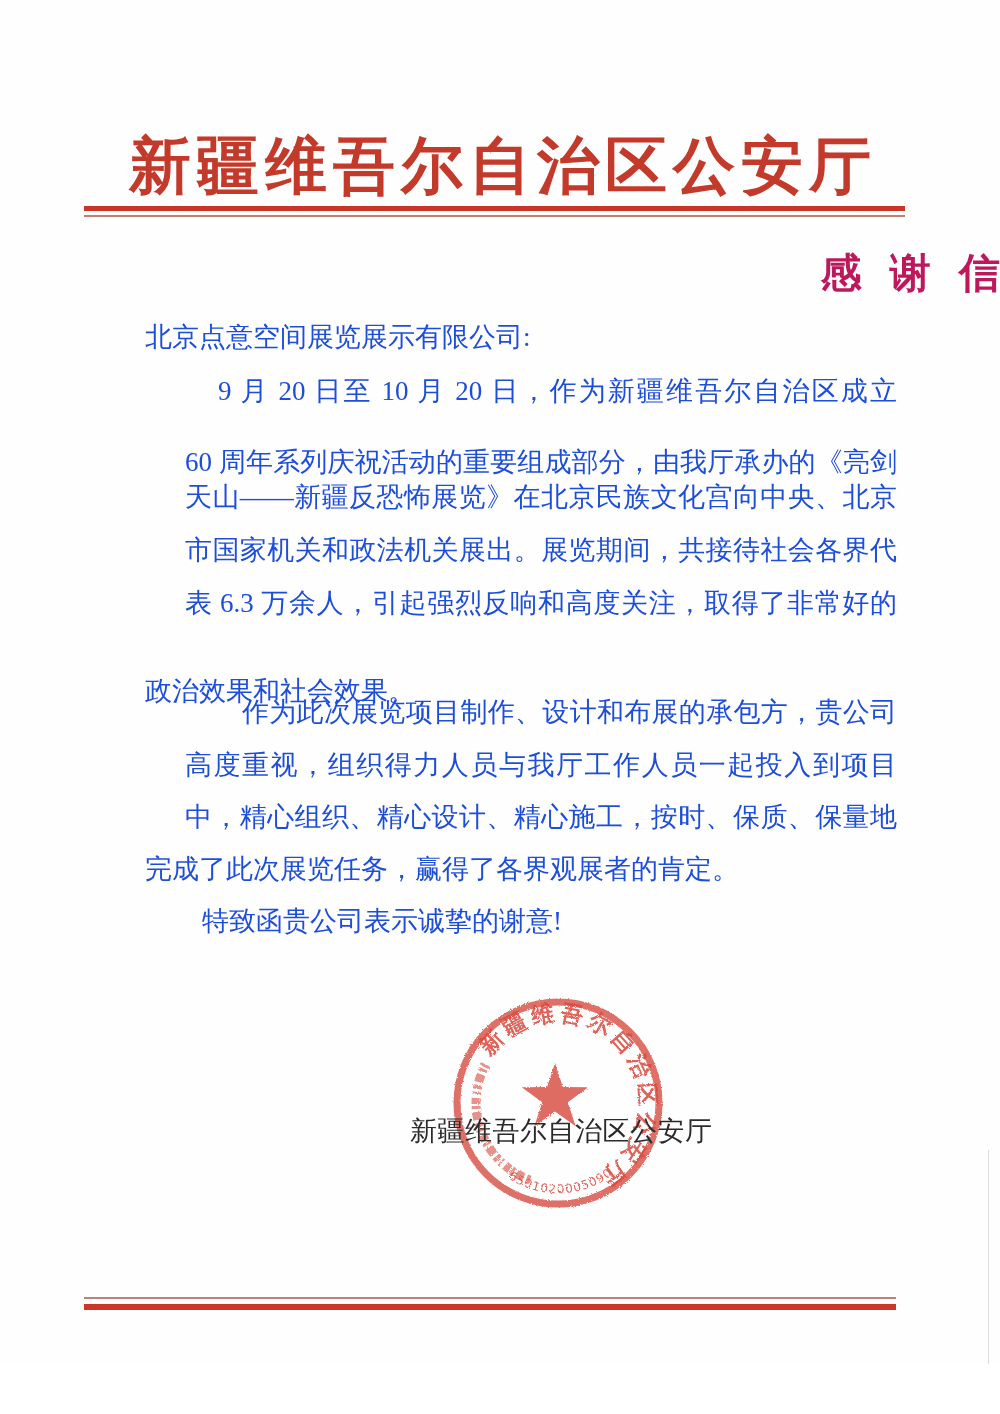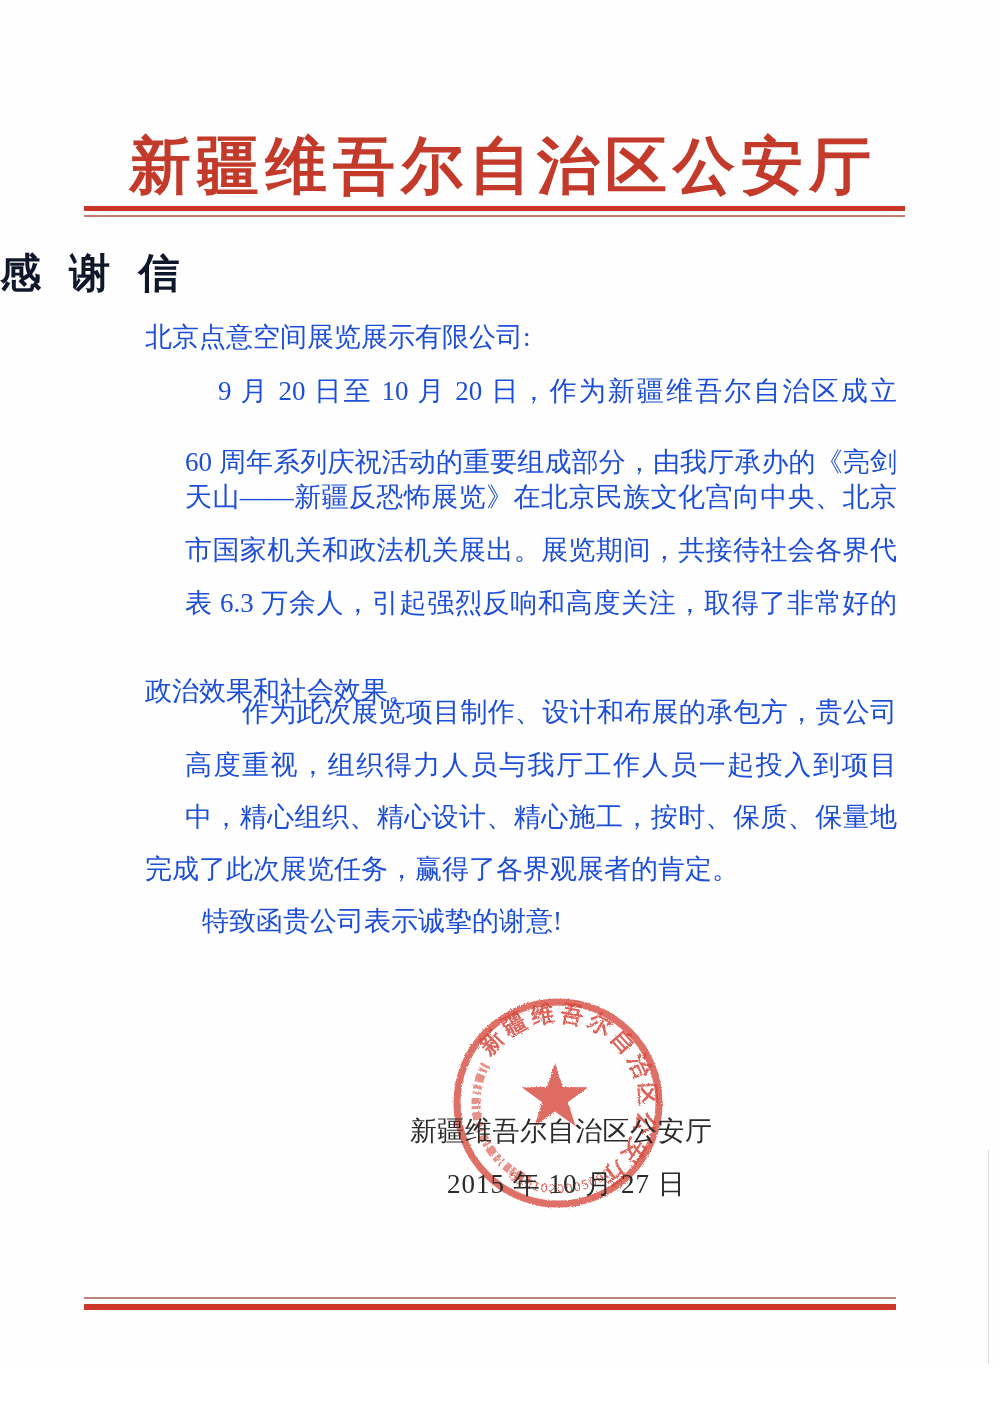--- a/index.html
+++ b/index.html
@@ -20,22 +20,22 @@
     white-space:nowrap;
   }
   .rule{position:absolute;left:84px;}
   .rule-h-thick{top:206px;width:821px;height:5px;background:#c93527;}
   .rule-h-thin{top:215px;width:821px;height:2px;background:#c67e71;}
   .rule-f-thin{top:1297px;width:812px;height:2px;background:#bb837b;}
   .rule-f-thick{top:1304px;width:812px;height:6px;background:#cb3629;}
   
   .letter-title{
     position:absolute;top:246px;left:0;width:1000px;
-    text-align:left;
-    font-size:41px;font-weight:bold;color:#0f172a;
+    text-align:right;
+    font-size:41px;font-weight:bold;color:#be185d;
     word-spacing:18px;
     white-space:nowrap;
   }
   
   .bl{
     position:absolute;left:145px;width:712px;
     font-size:27px;line-height:34px;color:#1d4ed8;
     box-sizing:border-box;
     white-space:nowrap;
   }
@@ -110,19 +110,18 @@
       <text font-size="23" font-weight="bold" fill="#d6493c" opacity="0.85" letter-spacing="4" font-family="Liberation Serif, DejaVu Serif, serif">
         <textPath href="#arcTop" startOffset="1%">新疆维吾尔自治区公安厅</textPath>
       </text>
       <text font-size="12" fill="#d6493c" opacity="0.85" letter-spacing="1" font-family="DejaVu Sans, sans-serif">
         <textPath href="#arcBottom" startOffset="8%">6501020005090</textPath>
       </text>
     </g>
   </svg>
 
   <div class="sig-org">新疆维吾尔自治区公安厅</div>
-  <div class="sig-date">2015 年 10 月 27 日</div>
 
   <div class="rule rule-f-thin"></div>
   <div class="rule rule-f-thick"></div>
 
   <div class="scan-edge"></div>
 </div>
 
 </body></html>

